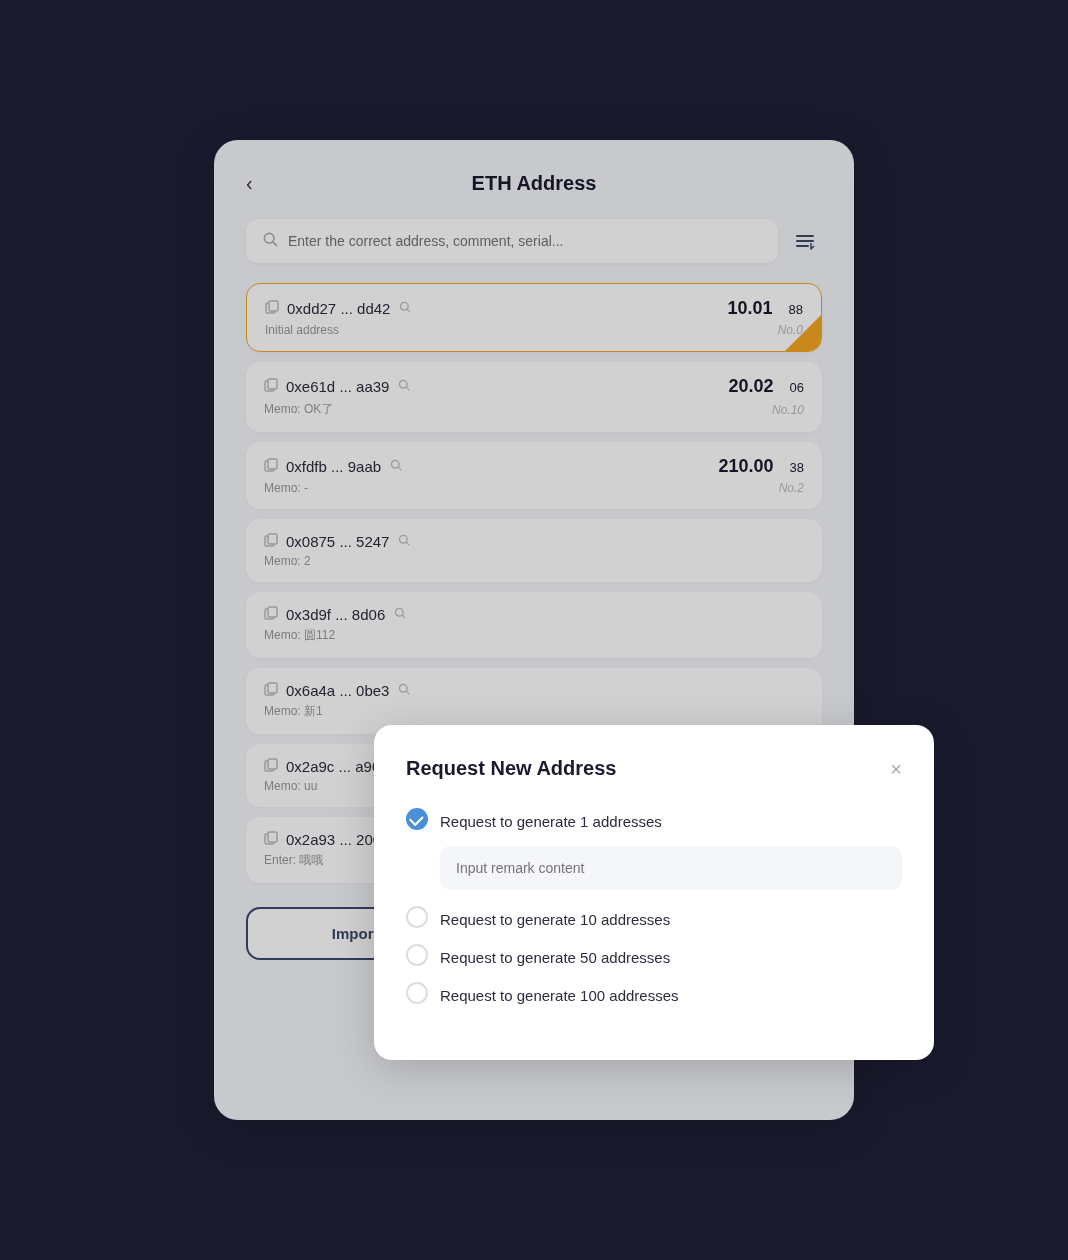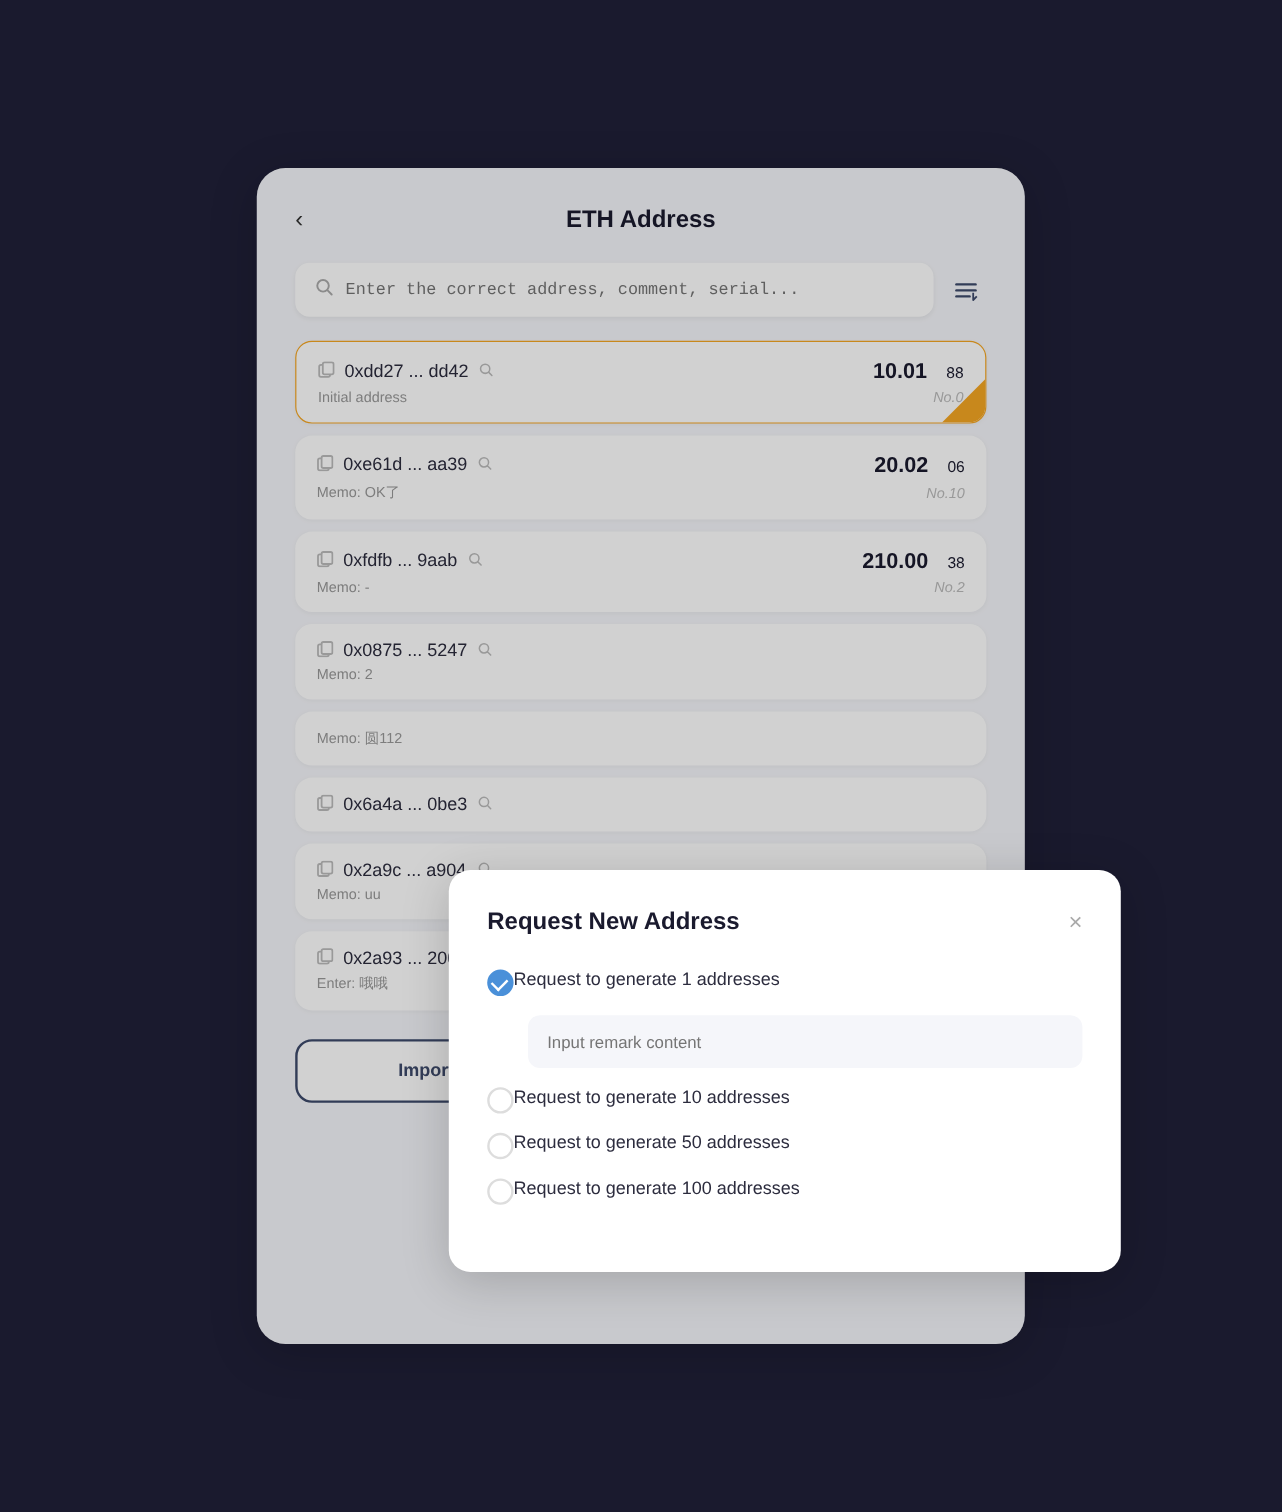--- a/index.html
+++ b/index.html
@@ -68,21 +68,20 @@
       font-size: 16px;
       flex-shrink: 0;
     }
     .search-input {
       border: none;
       outline: none;
       background: transparent;
       font-size: 14px;
       color: #1d4ed8;
       width: 100%;
-      font-family: Liberation Mono, monospace;
     }
     .filter-btn {
       background: none;
       border: none;
       cursor: pointer;
       display: flex;
       align-items: center;
       justify-content: center;
       padding: 6px;
     }
@@ -234,21 +233,22 @@
       background: none;
       border: none;
       font-size: 20px;
       color: #aaa;
       cursor: pointer;
       line-height: 1;
     }
 
     .modal-option {
       display: flex;
-      align-items: flex-start;
+      align-items: flex-end;
+      gap: 12px;
       margin-bottom: 16px;
     }
     .radio-circle {
       width: 22px;
       height: 22px;
       border-radius: 50%;
       border: 2px solid #ddd;
       display: flex;
       align-items: center;
       justify-content: center;
@@ -422,20 +422,40 @@
           
         </div>
       </div>
       <div class="address-bottom">
         <span class="address-memo">Memo: 2</span>
         <span class="address-no"></span>
       </div>
 
     </div>
       <div class="address-item">
+      <div class="address-item-top">
+        <div class="address-left">
+          <span class="copy-icon">
+            <svg width="14" height="14" viewBox="0 0 14 14" fill="none">
+              <rect x="1" y="3" width="9" height="10" rx="1.5" stroke="#bbb" stroke-width="1.5"></rect>
+              <rect x="4" y="1" width="9" height="10" rx="1.5" stroke="#bbb" stroke-width="1.5" fill="white"></rect>
+            </svg>
+          </span>
+          <span class="address-hash">0x3d9f ... 8d06</span>
+          <span class="search-addr-icon">
+            <svg width="14" height="14" viewBox="0 0 20 20" fill="none">
+              <circle cx="9" cy="9" r="5.5" stroke="#bbb" stroke-width="1.8"></circle>
+              <line x1="13" y1="13" x2="17" y2="17" stroke="#bbb" stroke-width="1.8" stroke-linecap="round"></line>
+            </svg>
+          </span>
+        </div>
+        <div class="amount-wrap">
+          
+        </div>
+      </div>
       <div class="address-bottom">
         <span class="address-memo">Memo: 圆112</span>
         <span class="address-no"></span>
       </div>
 
     </div>
       <div class="address-item">
       <div class="address-item-top">
         <div class="address-left">
           <span class="copy-icon">
@@ -448,20 +468,24 @@
           <span class="search-addr-icon">
             <svg width="14" height="14" viewBox="0 0 20 20" fill="none">
               <circle cx="9" cy="9" r="5.5" stroke="#bbb" stroke-width="1.8"></circle>
               <line x1="13" y1="13" x2="17" y2="17" stroke="#bbb" stroke-width="1.8" stroke-linecap="round"></line>
             </svg>
           </span>
         </div>
         <div class="amount-wrap">
           
         </div>
+      </div>
+      <div class="address-bottom">
+        <span class="address-memo">Memo: 新1</span>
+        <span class="address-no"></span>
       </div>
 
     </div>
       <div class="address-item">
       <div class="address-item-top">
         <div class="address-left">
           <span class="copy-icon">
             <svg width="14" height="14" viewBox="0 0 14 14" fill="none">
               <rect x="1" y="3" width="9" height="10" rx="1.5" stroke="#bbb" stroke-width="1.5"></rect>
               <rect x="4" y="1" width="9" height="10" rx="1.5" stroke="#bbb" stroke-width="1.5" fill="white"></rect>

